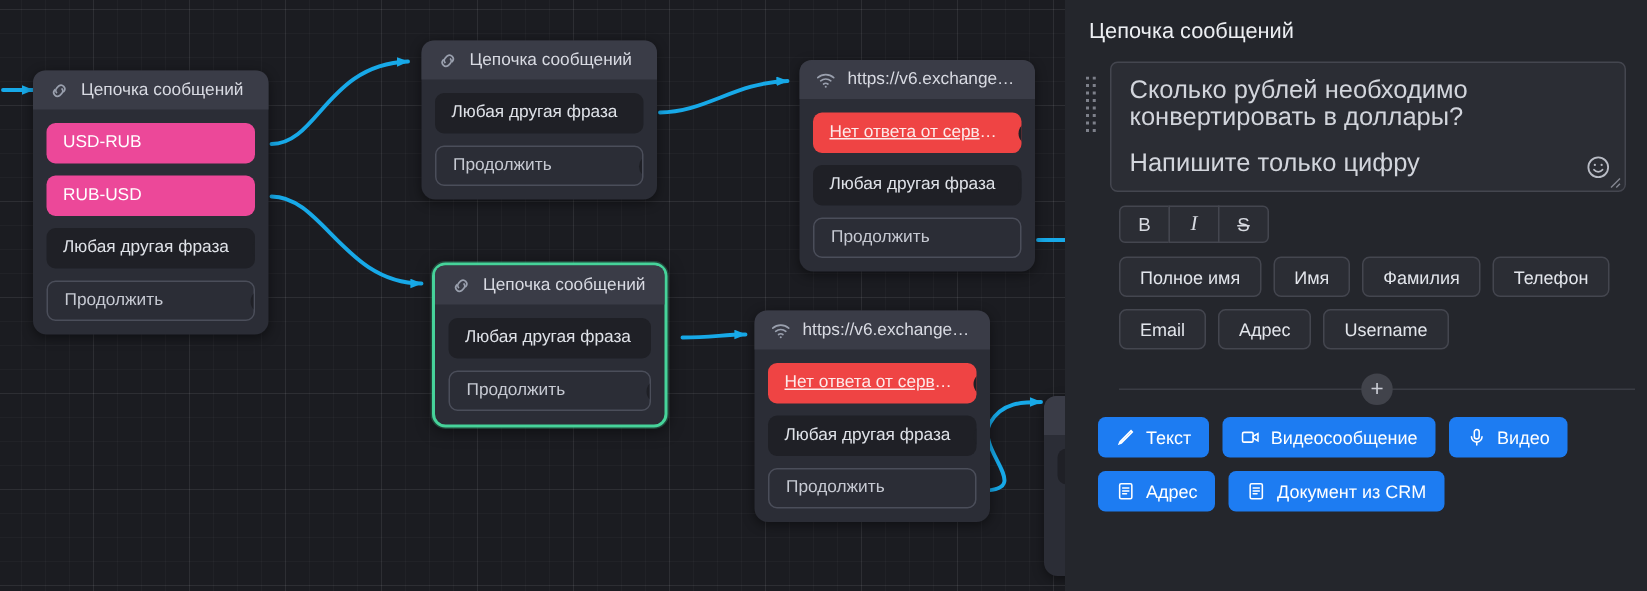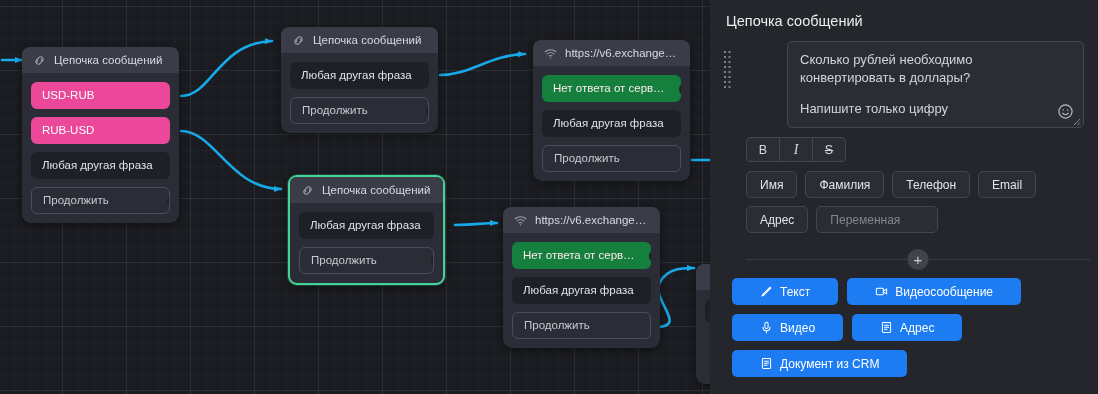--- a/index.html
+++ b/index.html
@@ -58,21 +58,21 @@
     height: 27px; line-height: 27px;
     border-radius: 6px;
     padding: 0 11px;
     font-size: 11.5px;
     color: #dfe2e8;
     white-space: nowrap; overflow: hidden; text-overflow: ellipsis;
   }
   .row.dark   { background: #1f2026; }
   .row.outline{ background: transparent; border: 1px solid #4b4e5a; color: #c6c9d2; line-height: 25px; }
   .row.green  { background: #ec4899; color: #ffffff; }
-  .row.red    { background: #15803d; color: #fdeaea; }
+  .row.red    { background: #ef4444; color: #fdeaea; text-decoration: underline; }
 
   
   .knob {
     position: absolute; right: -13px; top: 50%; transform: translateY(-50%);
     width: 15px; height: 15px; border-radius: 50%;
     background: #1f2026;
   }
 
   
   #panel {
@@ -85,21 +85,21 @@
 
   .editor-wrap { display: flex; align-items: flex-start; gap: 9px; }
   .drag-dots { width: 7px; height: 52px; margin-top: 10px; flex: 0 0 auto; }
   .textarea {
     position: relative; flex: 1 1 auto;
     min-height: 78px;
     background: #2b2d34;
     border: 1px solid #44464f;
     border-radius: 5px;
     padding: 9px 12px 9px 12px;
-    color: #d2d5dc; font-size: 13px; line-height: 18px; margin-left: 47px;
+    color: #d2d5dc; font-size: 17px; line-height: 18px;
   }
   .ta-line2 { margin-top: 13px; }
   .emoji-btn {
     position: absolute; right: 9px; bottom: 7px;
     width: 17px; height: 17px; color: #b9bcc5;
   }
   .resize-grip { position: absolute; right: 2px; bottom: 1px; width: 8px; height: 8px; color: #82858f; }
 
   .fmt-bar { display: flex; margin: 9px 0 0 22px; }
   .fmt-btn {
@@ -129,21 +129,21 @@
   .plus-btn {
     position: absolute; left: 50%; top: 0; transform: translateX(-50%);
     width: 21px; height: 21px; border-radius: 50%;
     background: #41434b; color: #c9ccd4;
     display: flex; align-items: center; justify-content: center;
     font-size: 15px; line-height: 1;
   }
 
   .actions { display: flex; flex-wrap: wrap; gap: 9px; margin: 9px 0 0 8px; max-width: 352px; }
   .act-btn {
-    height: 27px; padding: 0 28px;
+    height: 27px; padding: 0 12px;
     background: #1d7cf2; border-radius: 5px;
     color: #ffffff; font-size: 12px;
     display: flex; align-items: center; gap: 7px;
   }
   .act-btn .aicon { width: 13px; height: 13px; display: flex; align-items: center; color: #ffffff; }
   svg { display: block; }
 </style>
 </head>
 <body>
 
@@ -361,26 +361,27 @@
       </div>
     </div>
 
     <div class="fmt-bar">
       <div class="fmt-btn">B</div>
       <div class="fmt-btn it">I</div>
       <div class="fmt-btn st">S</div>
     </div>
 
     <div class="chips">
+      <div class="chip">Полное имя</div>
       <div class="chip">Имя</div>
       <div class="chip">Фамилия</div>
       <div class="chip">Телефон</div>
       <div class="chip">Email</div>
       <div class="chip">Адрес</div>
-      <div class="chip ph">Переменная</div>
+      <div class="chip">Username</div>
     </div>
 
     <div class="divider-wrap">
       <div class="divider-line"></div>
       <div class="plus-btn">+</div>
     </div>
 
     <div class="actions">
       <div class="act-btn">
         <span class="aicon">

